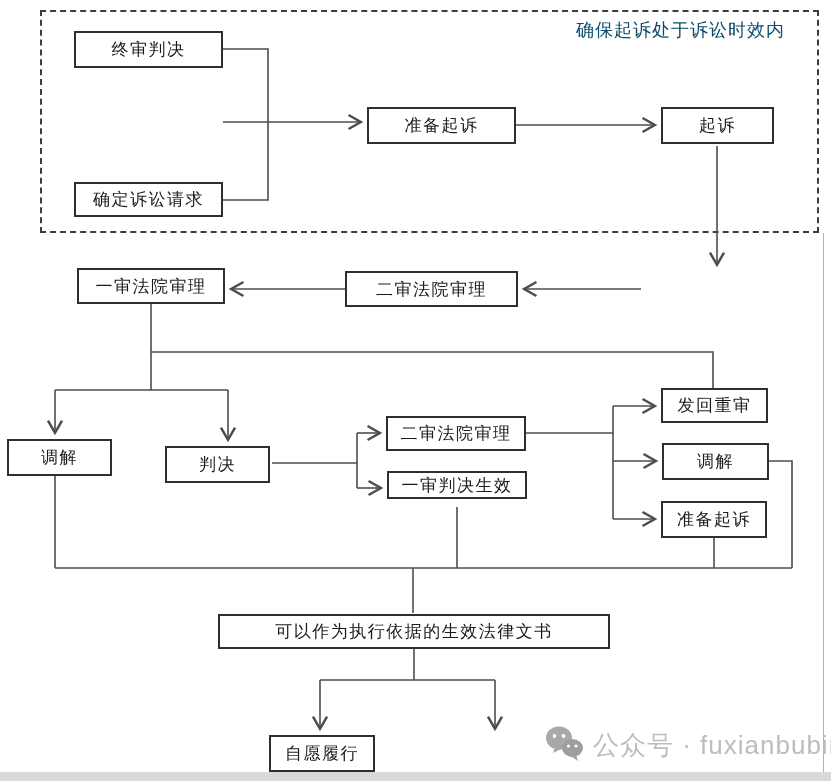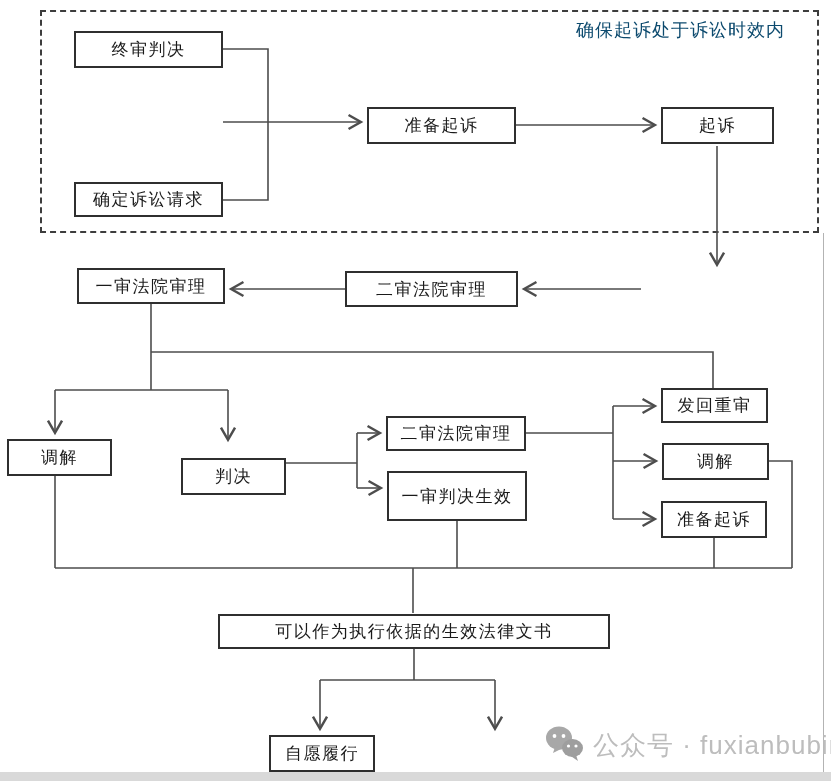--- a/index.html
+++ b/index.html
@@ -96,23 +96,23 @@
 
   <div class="node" style="left:74px;top:31px;width:149px;height:37px;">终审判决</div>
   <div class="node" style="left:74px;top:182px;width:149px;height:35px;">确定诉讼请求</div>
   <div class="node" style="left:367px;top:107px;width:149px;height:37px;">准备起诉</div>
   <div class="node" style="left:661px;top:107px;width:113px;height:37px;">起诉</div>
 
   <div class="node" style="left:77px;top:268px;width:148px;height:36px;">一审法院审理</div>
   <div class="node" style="left:345px;top:271px;width:173px;height:36px;">二审法院审理</div>
 
   <div class="node" style="left:7px;top:439px;width:105px;height:37px;">调解</div>
-  <div class="node" style="left:181px;top:446px;width:105px;height:37px;margin-top:12px;">判决</div>
+  <div class="node" style="left:165px;top:446px;width:105px;height:37px;">判决</div>
   <div class="node" style="left:386px;top:416px;width:140px;height:35px;">二审法院审理</div>
-  <div class="node" style="left:387px;top:471px;width:140px;height:50px;">一审判决生效</div>
+  <div class="node" style="left:387px;top:471px;width:140px;height:28px;">一审判决生效</div>
 
   <div class="node" style="left:661px;top:388px;width:107px;height:35px;">发回重审</div>
   <div class="node" style="left:662px;top:443px;width:107px;height:37px;">调解</div>
   <div class="node" style="left:661px;top:501px;width:106px;height:37px;">准备起诉</div>
 
   <div class="node" style="left:218px;top:614px;width:392px;height:35px;text-align:right;">可以作为执行依据的生效法律文书</div>
 
   <div class="node" style="left:269px;top:735px;width:106px;height:37px;">自愿履行</div>
 
   <div id="watermark">

